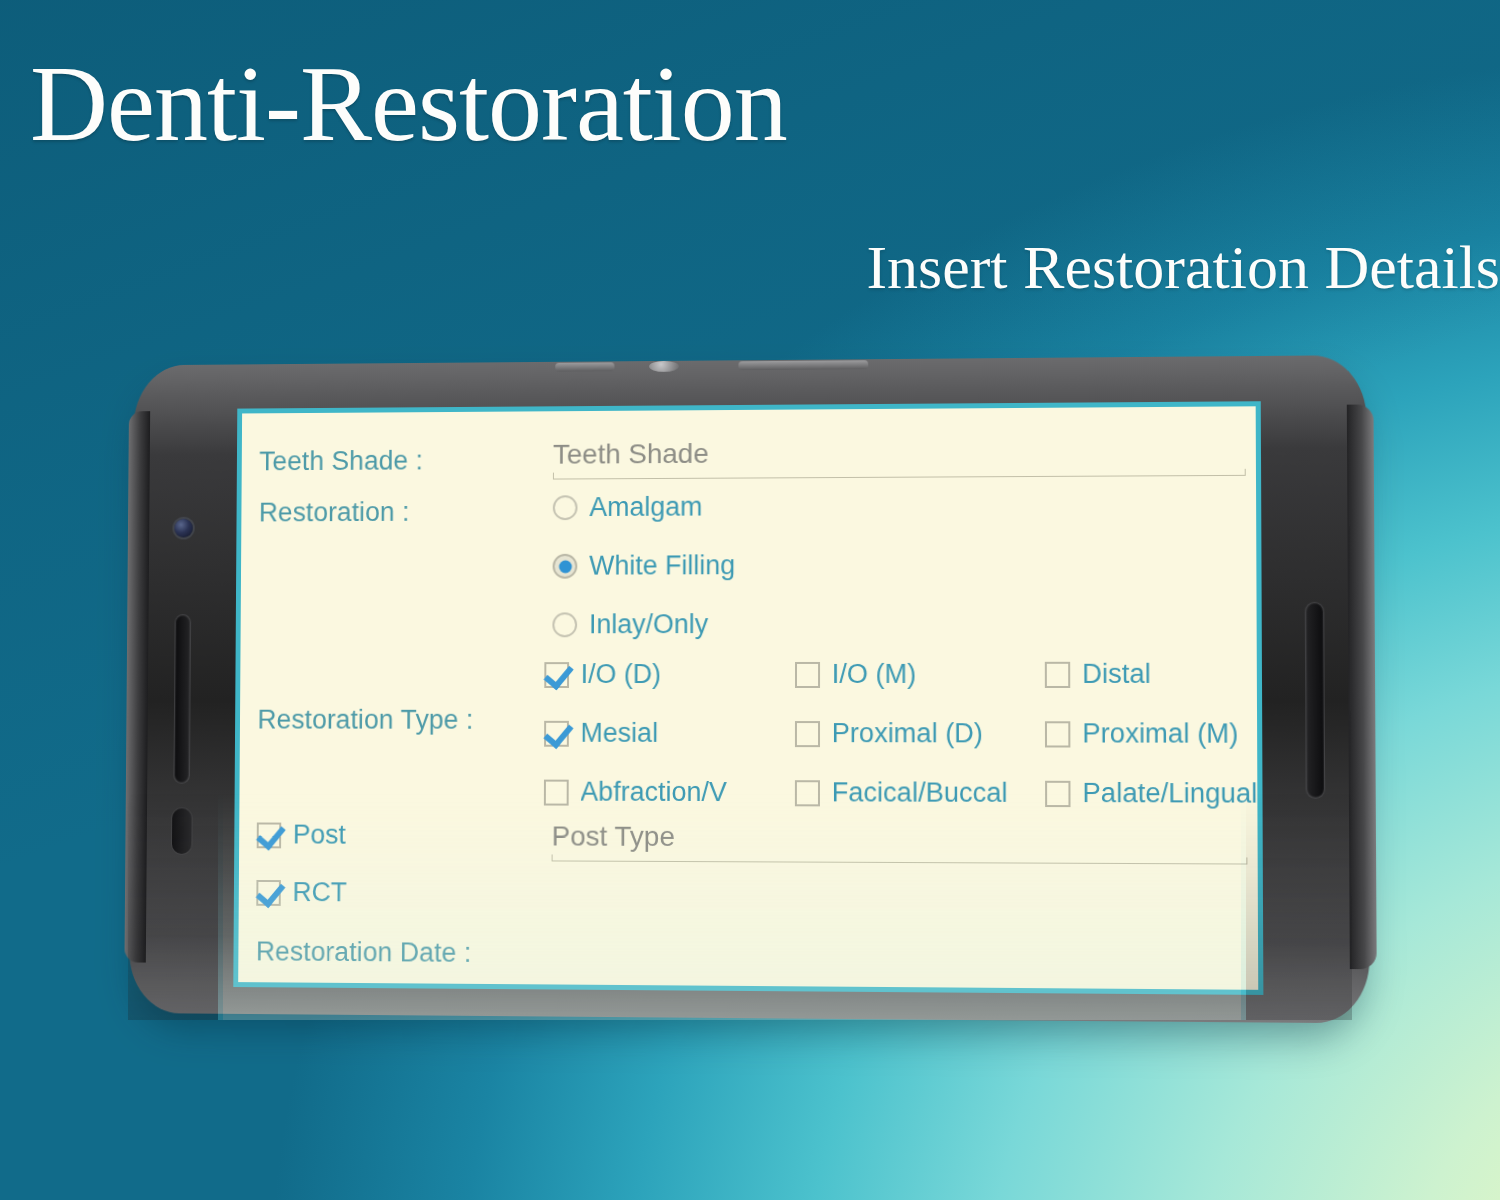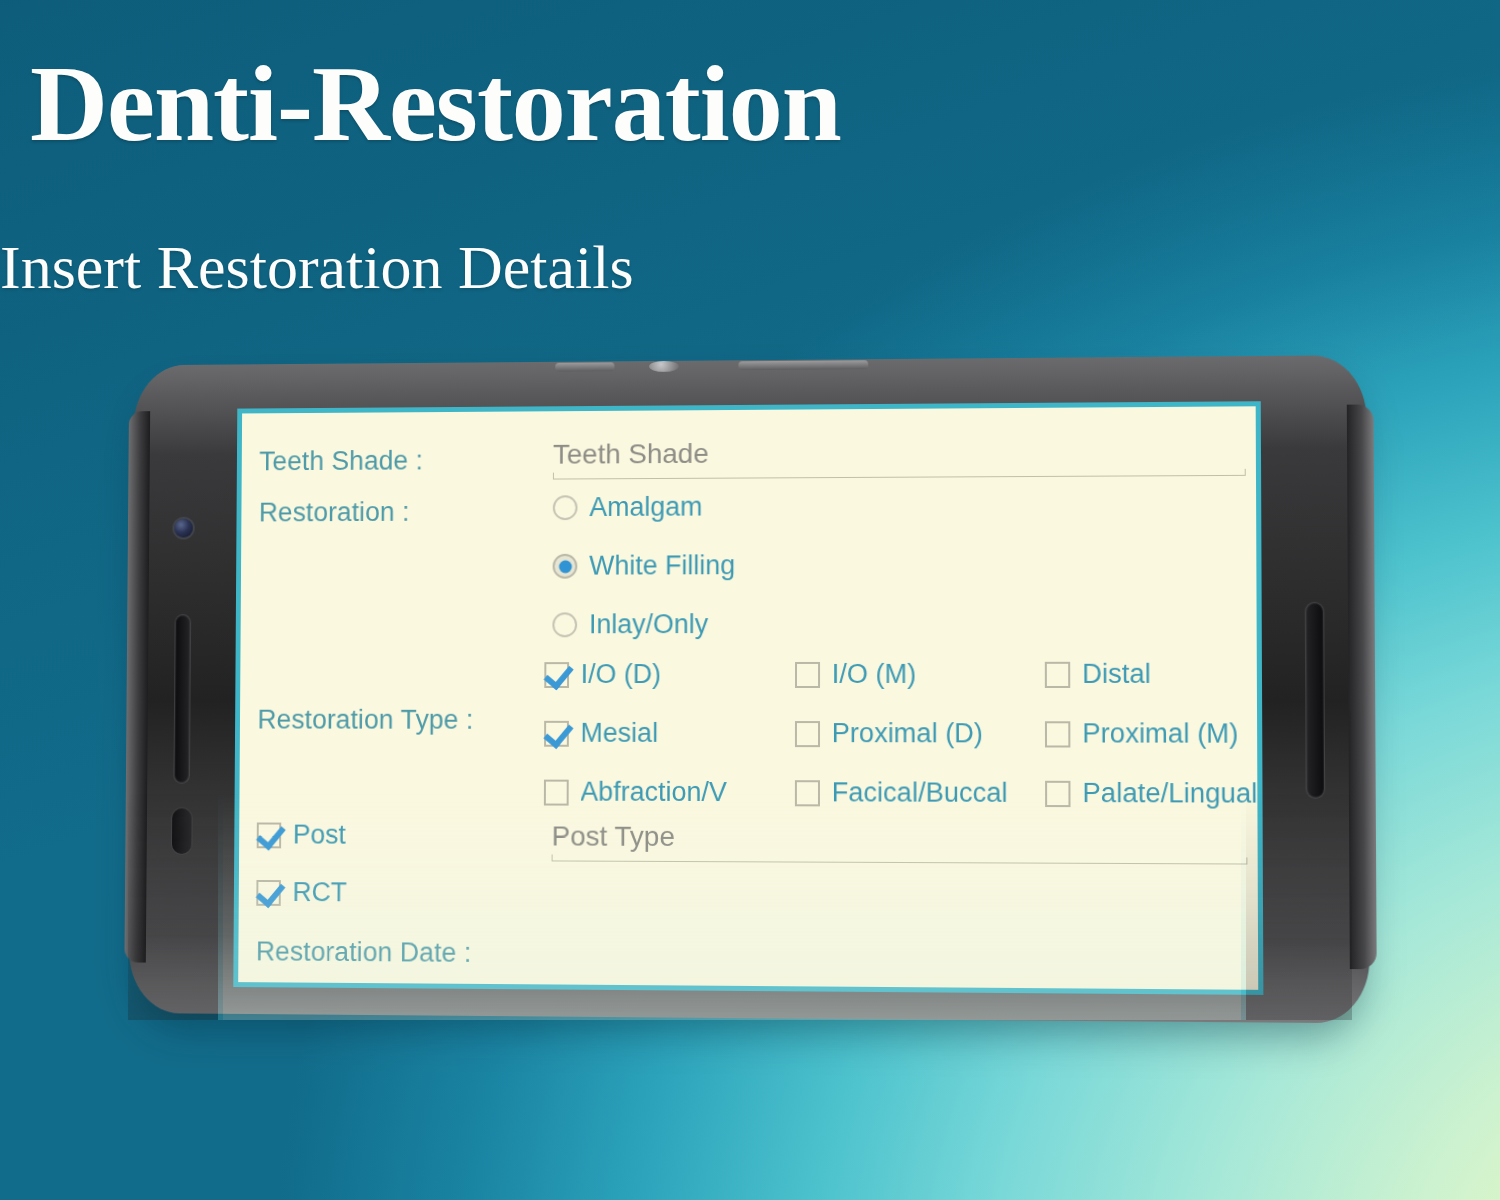--- a/index.html
+++ b/index.html
@@ -17,27 +17,27 @@
          #79d8d8 52%, #4cc2cd 64%, #2ca3bb 76%, #1a84a3 87%, #116b8a 100%);
   }
   #bg2{
     position:absolute;inset:0;
     background:linear-gradient(160deg, rgba(10,82,110,.55) 0%, rgba(10,82,110,.25) 26%, rgba(10,82,110,0) 50%);
   }
   
   #title{
     position:absolute;left:30px;top:50px;
     font-family:"Liberation Serif", serif;
-    font-size:108px;line-height:1;color:#fdfdfb;font-weight:700;
+    font-size:108px;line-height:1;color:#fdfdfb;font-weight:400;
     letter-spacing:-1px;
     text-shadow:0 2px 3px rgba(0,0,0,.18);
     white-space:nowrap;
   }
   #subtitle{
-    position:absolute;left:0;right:0;top:236px;text-align:left;
+    position:absolute;left:0;right:0;top:236px;text-align:right;
     font-family:"Liberation Serif", serif;
     font-size:62px;line-height:1;color:#fdfdfb;font-weight:400;
     text-shadow:0 2px 3px rgba(0,0,0,.15);
   }
   
   #phone-wrap{position:absolute;left:118px;top:358px;width:1266px;height:660px;}
   .phone-body{
     position:absolute;left:10px;top:8px;width:1224px;height:644px;
     border-radius:46px/56px;
     background:linear-gradient(180deg,#4a4a4c 0%,#2d2d2f 3%,#1b1b1d 9%,#151517 50%,#1b1b1d 88%,#3b3b3d 96%,#58585a 100%);

